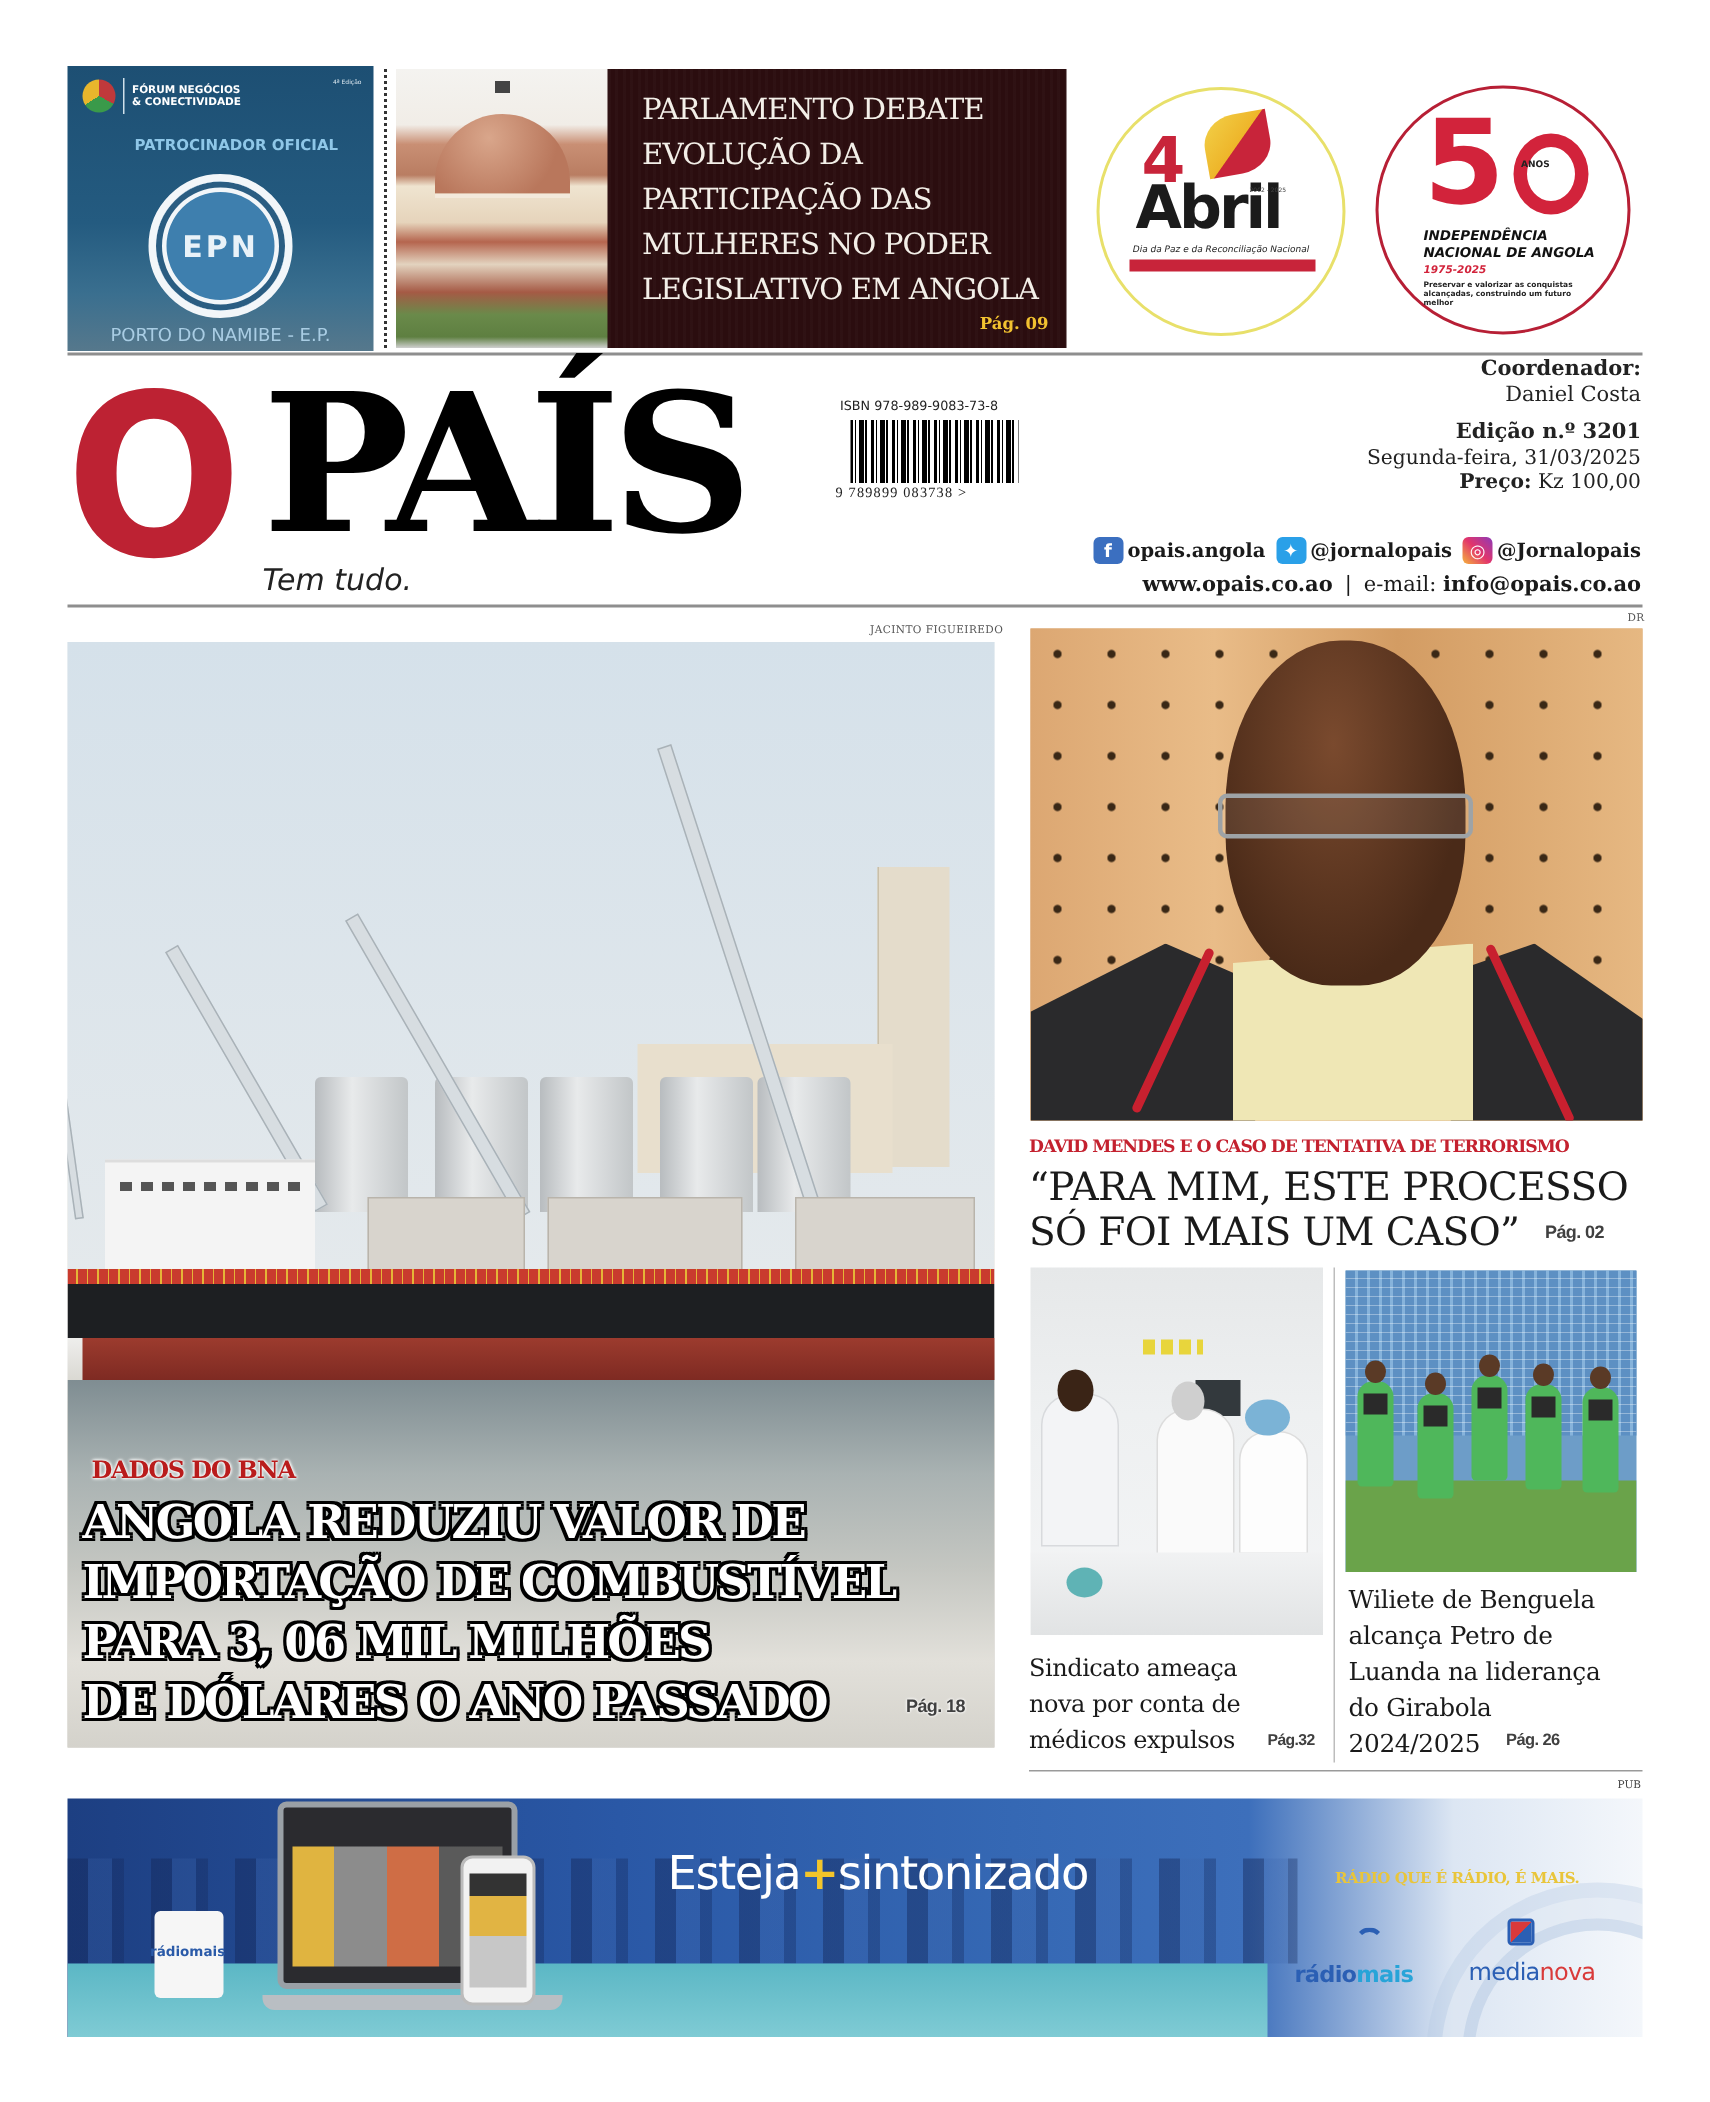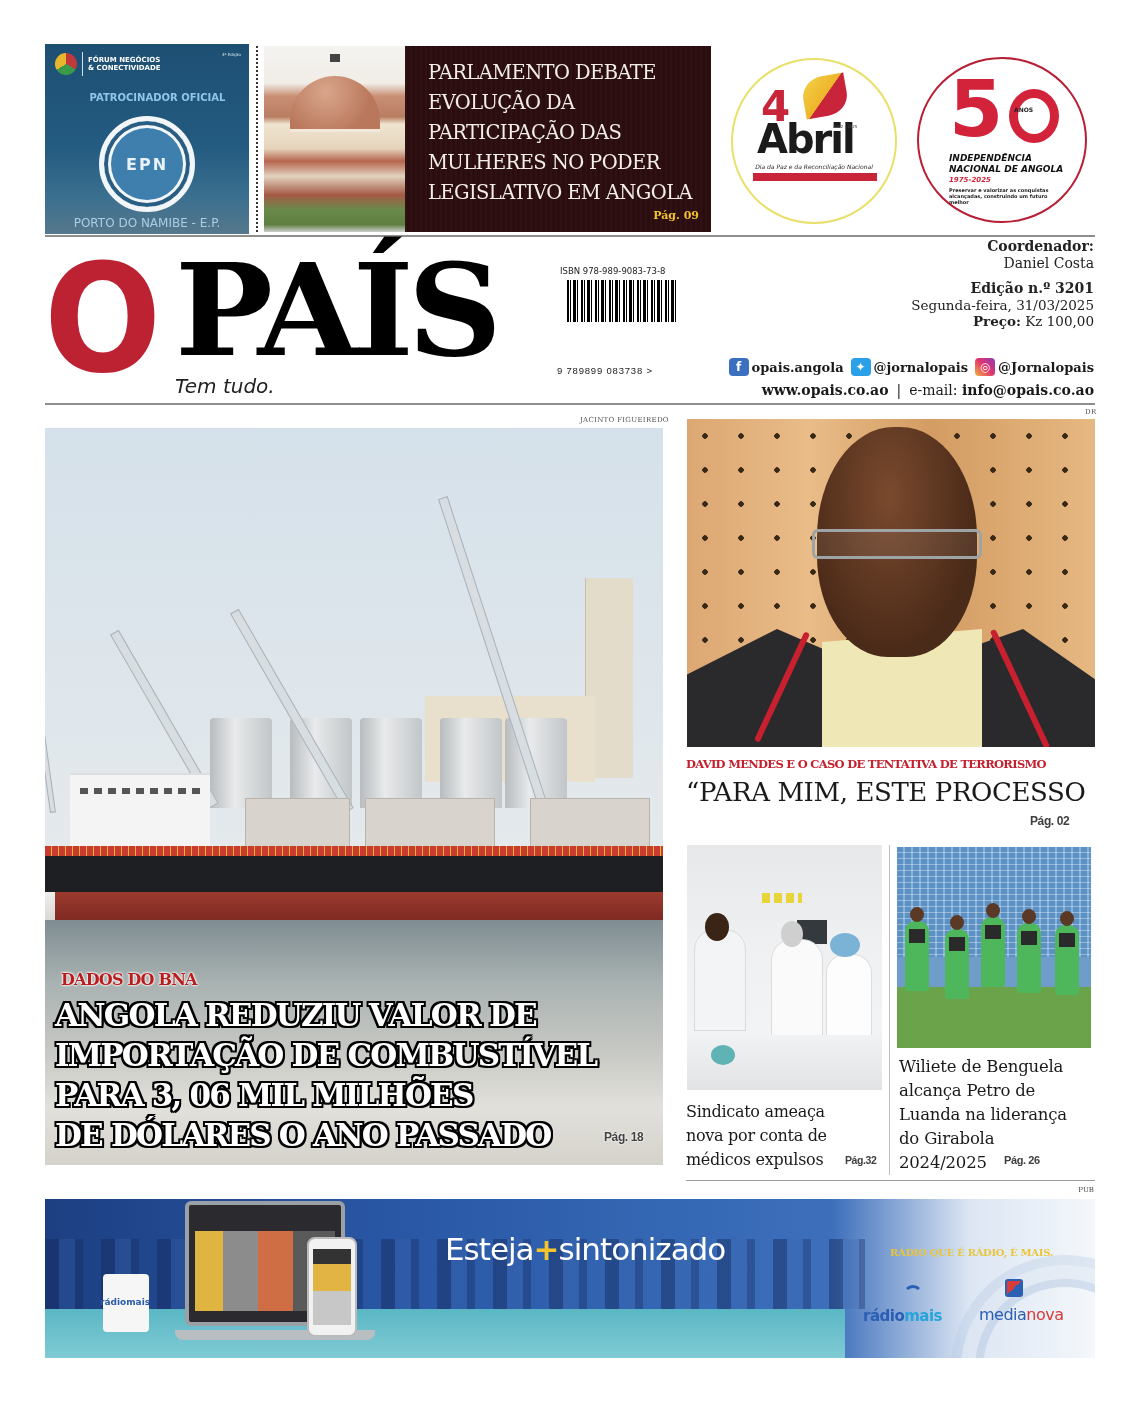--- a/index.html
+++ b/index.html
@@ -9,21 +9,21 @@
 
   
   .sponsor-box { left: 45px; top: 44px; width: 204px; height: 190px; background: linear-gradient(180deg,#1d4f73 0%,#245b80 55%,#3a6f8f 80%,#56788c 100%); overflow: hidden; }
   .sponsor-forum { left: 10px; top: 8px; display: flex; align-items: center; gap: 5px; }
   .forum-logo { width: 22px; height: 22px; border-radius: 50%; background: conic-gradient(#c0393b 0 33%, #3a9a4a 33% 66%, #e8b62c 66% 100%); }
   .forum-divider { width: 1px; height: 24px; background: #cfe0ea; }
   .forum-text { font-family: "DejaVu Sans", sans-serif; color: #fff; font-size: 7px; font-weight: bold; line-height: 8px; }
   .forum-edition { right: 8px; top: 8px; font-family: "DejaVu Sans", sans-serif; color: #dce8f0; font-size: 4px; line-height: 5px; text-align: right; }
   .sponsor-official { left: 0; width: 100%; top: 48px; text-align: center; font-family: "DejaVu Sans", sans-serif; color: #8fc7e8; font-size: 10px; font-weight: bold; padding-left: 21px; }
   .epn-wheel { left: 54px; top: 72px; width: 96px; height: 96px; border-radius: 50%; border: 5px solid #f2f6f9; box-shadow: inset 0 0 0 4px #2a5d82, inset 0 0 0 7px #f2f6f9; background: #3e7fae; display: flex; align-items: center; justify-content: center; }
-  .epn-text { font-family: "DejaVu Sans", sans-serif; font-weight: bold; font-size: 16px; color: #e9f2f8; letter-spacing: 2px; text-align: right; }
+  .epn-text { font-family: "DejaVu Sans", sans-serif; font-weight: bold; font-size: 20px; color: #e9f2f8; letter-spacing: 2px; text-align: right; }
   .sponsor-port { left: 0; width: 100%; bottom: 4px; text-align: center; font-family: "DejaVu Sans", sans-serif; color: #a9cde4; font-size: 12px; }
 
   .dotted-sep { left: 256px; top: 46px; height: 186px; border-left: 2px dotted #333; }
 
   .parliament-photo { left: 264px; top: 46px; width: 142px; height: 186px; background: linear-gradient(180deg,#f4f3f0 0%,#f1ede7 20%,#c98f74 27%,#b97d62 38%,#efe4d0 42%,#e6d4bb 55%,#b5654e 62%,#e3d3bf 70%,#a55a45 80%,#6a8a4a 88%,#5e7f41 96%,#cfcfcf 100%); }
   .dome { left: 26px; top: 30px; width: 90px; height: 56px; border-radius: 45px 45px 0 0; background: radial-gradient(circle at 40% 30%, #d9a68b, #b9775c 70%); border-bottom: 3px solid #f3e9db; }
   .dome-flag { left: 66px; top: 8px; width: 10px; height: 8px; background: #444; }
 
   .parliament-teaser { left: 405px; top: 46px; width: 306px; height: 186px; background: #2b0d0f; background-image: repeating-linear-gradient(90deg, rgba(255,255,255,0.02) 0 2px, transparent 2px 5px); padding: 12px 0 0 23px; }
   .parliament-title { font-family: "DejaVu Serif", serif; color: #f3efe8; font-size: 19.5px; line-height: 30px; letter-spacing: -0.6px; font-weight: normal; text-transform: uppercase; }
@@ -47,21 +47,21 @@
 
   .rule { left: 45px; width: 1050px; height: 2px; background: #8e8e8e; }
 
   
   .mast-o { left: 44px; top: 254px; font-family: "DejaVu Sans", sans-serif; font-weight: bold; font-size: 150px; line-height: 130px; color: #bd2233; letter-spacing: -4px; transform: scaleX(0.92); transform-origin: left; }
   .mast-pais { left: 175px; top: 240px; font-family: "DejaVu Serif", serif; font-weight: bold; font-size: 128px; line-height: 140px; color: #000; letter-spacing: -6px; transform: scaleX(1.02); transform-origin: left; }
   .mast-tagline { left: 175px; top: 374px; font-family: "DejaVu Sans", sans-serif; font-style: italic; font-size: 20px; color: #222; }
 
   .isbn-text { left: 560px; top: 266px; font-family: "DejaVu Sans", sans-serif; font-size: 8.5px; color: #222; }
   .barcode { left: 567px; top: 280px; width: 112px; height: 42px; background: repeating-linear-gradient(90deg,#000 0 2px,#fff 2px 3px,#000 3px 4px,#fff 4px 6px,#000 6px 9px,#fff 9px 10px,#000 10px 11px,#fff 11px 14px); }
-  .barcode-num { left: 557px; top: 324px; font-family: Liberation Sans, sans-serif; font-size: 9.5px; color: #222; letter-spacing: 0.8px; margin-top: 41px; }
+  .barcode-num { left: 557px; top: 324px; font-family: Liberation Serif, serif; font-size: 9.5px; color: #222; letter-spacing: 0.8px; }
 
   .meta-block { right: 46px; top: 238px; text-align: right; font-family: "DejaVu Serif", serif; color: #222; }
   .meta-label { font-weight: bold; font-size: 14px; line-height: 17px; }
   .meta-value { font-size: 14px; line-height: 17px; }
   .meta-edition { font-weight: bold; font-size: 14px; line-height: 17px; margin-top: 8px; }
   .meta-date { font-size: 13.5px; line-height: 16px; }
   .meta-price { font-size: 13.5px; line-height: 16px; }
   .meta-price b { font-weight: bold; }
 
   .social-row { right: 46px; top: 358px; display: flex; align-items: center; gap: 3px; font-family: "DejaVu Serif", serif; font-size: 13px; font-weight: bold; color: #1a1a1a; }
@@ -299,20 +299,21 @@
   <div class="abs portrait-shirt"></div>
   <div class="abs portrait-head"></div>
   <div class="abs portrait-glasses"></div>
   <div class="abs cord-l"></div>
   <div class="abs cord-r"></div>
 </div>
 
 <div class="abs kicker-david">DAVID MENDES E O CASO DE TENTATIVA DE TERRORISMO</div>
 <div class="abs david-headline">
   <span>“PARA MIM, ESTE PROCESSO</span>
+  <span>SÓ FOI MAIS UM CASO”</span>
 </div>
 <div class="abs page-ref-red david-page">Pág. 02</div>
 
 <div class="abs hospital-photo">
   <div class="abs hosp-lights"></div>
   <div class="abs hosp-monitor"></div>
   <div class="abs hosp-doctor1"></div>
   <div class="abs hosp-head1"></div>
   <div class="abs hosp-doctor2"></div>
   <div class="abs hosp-head2"></div>

